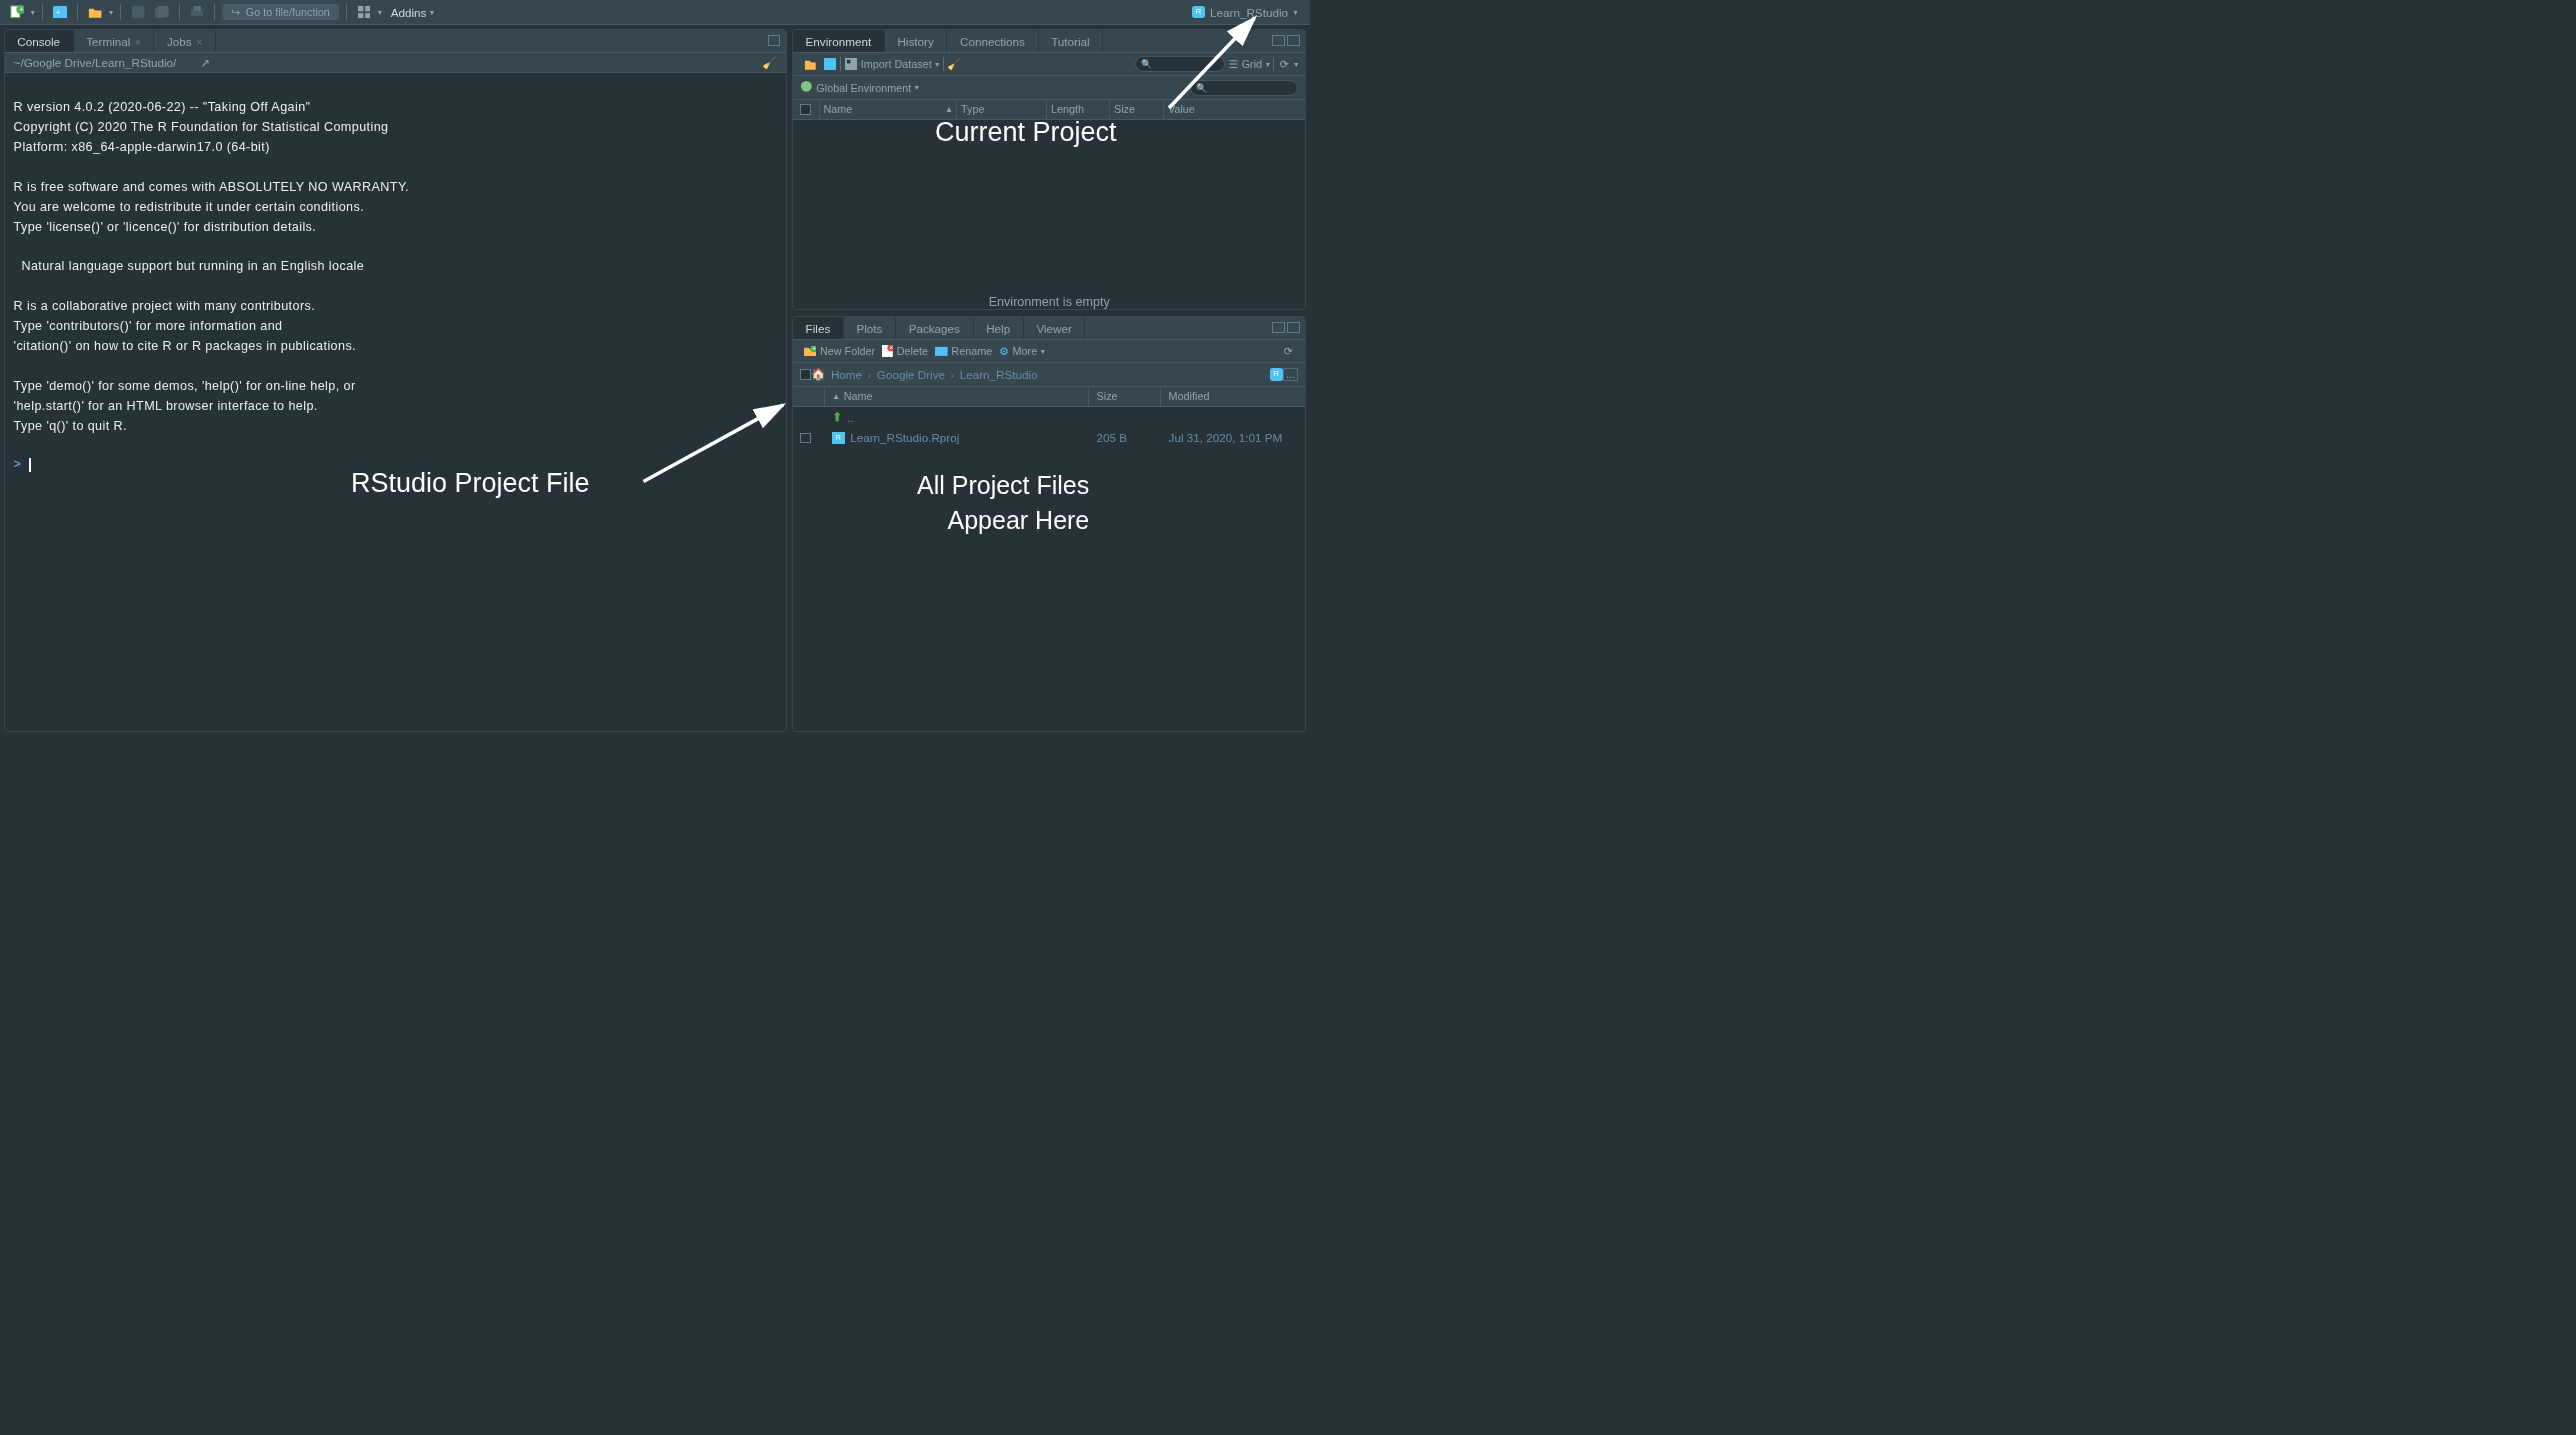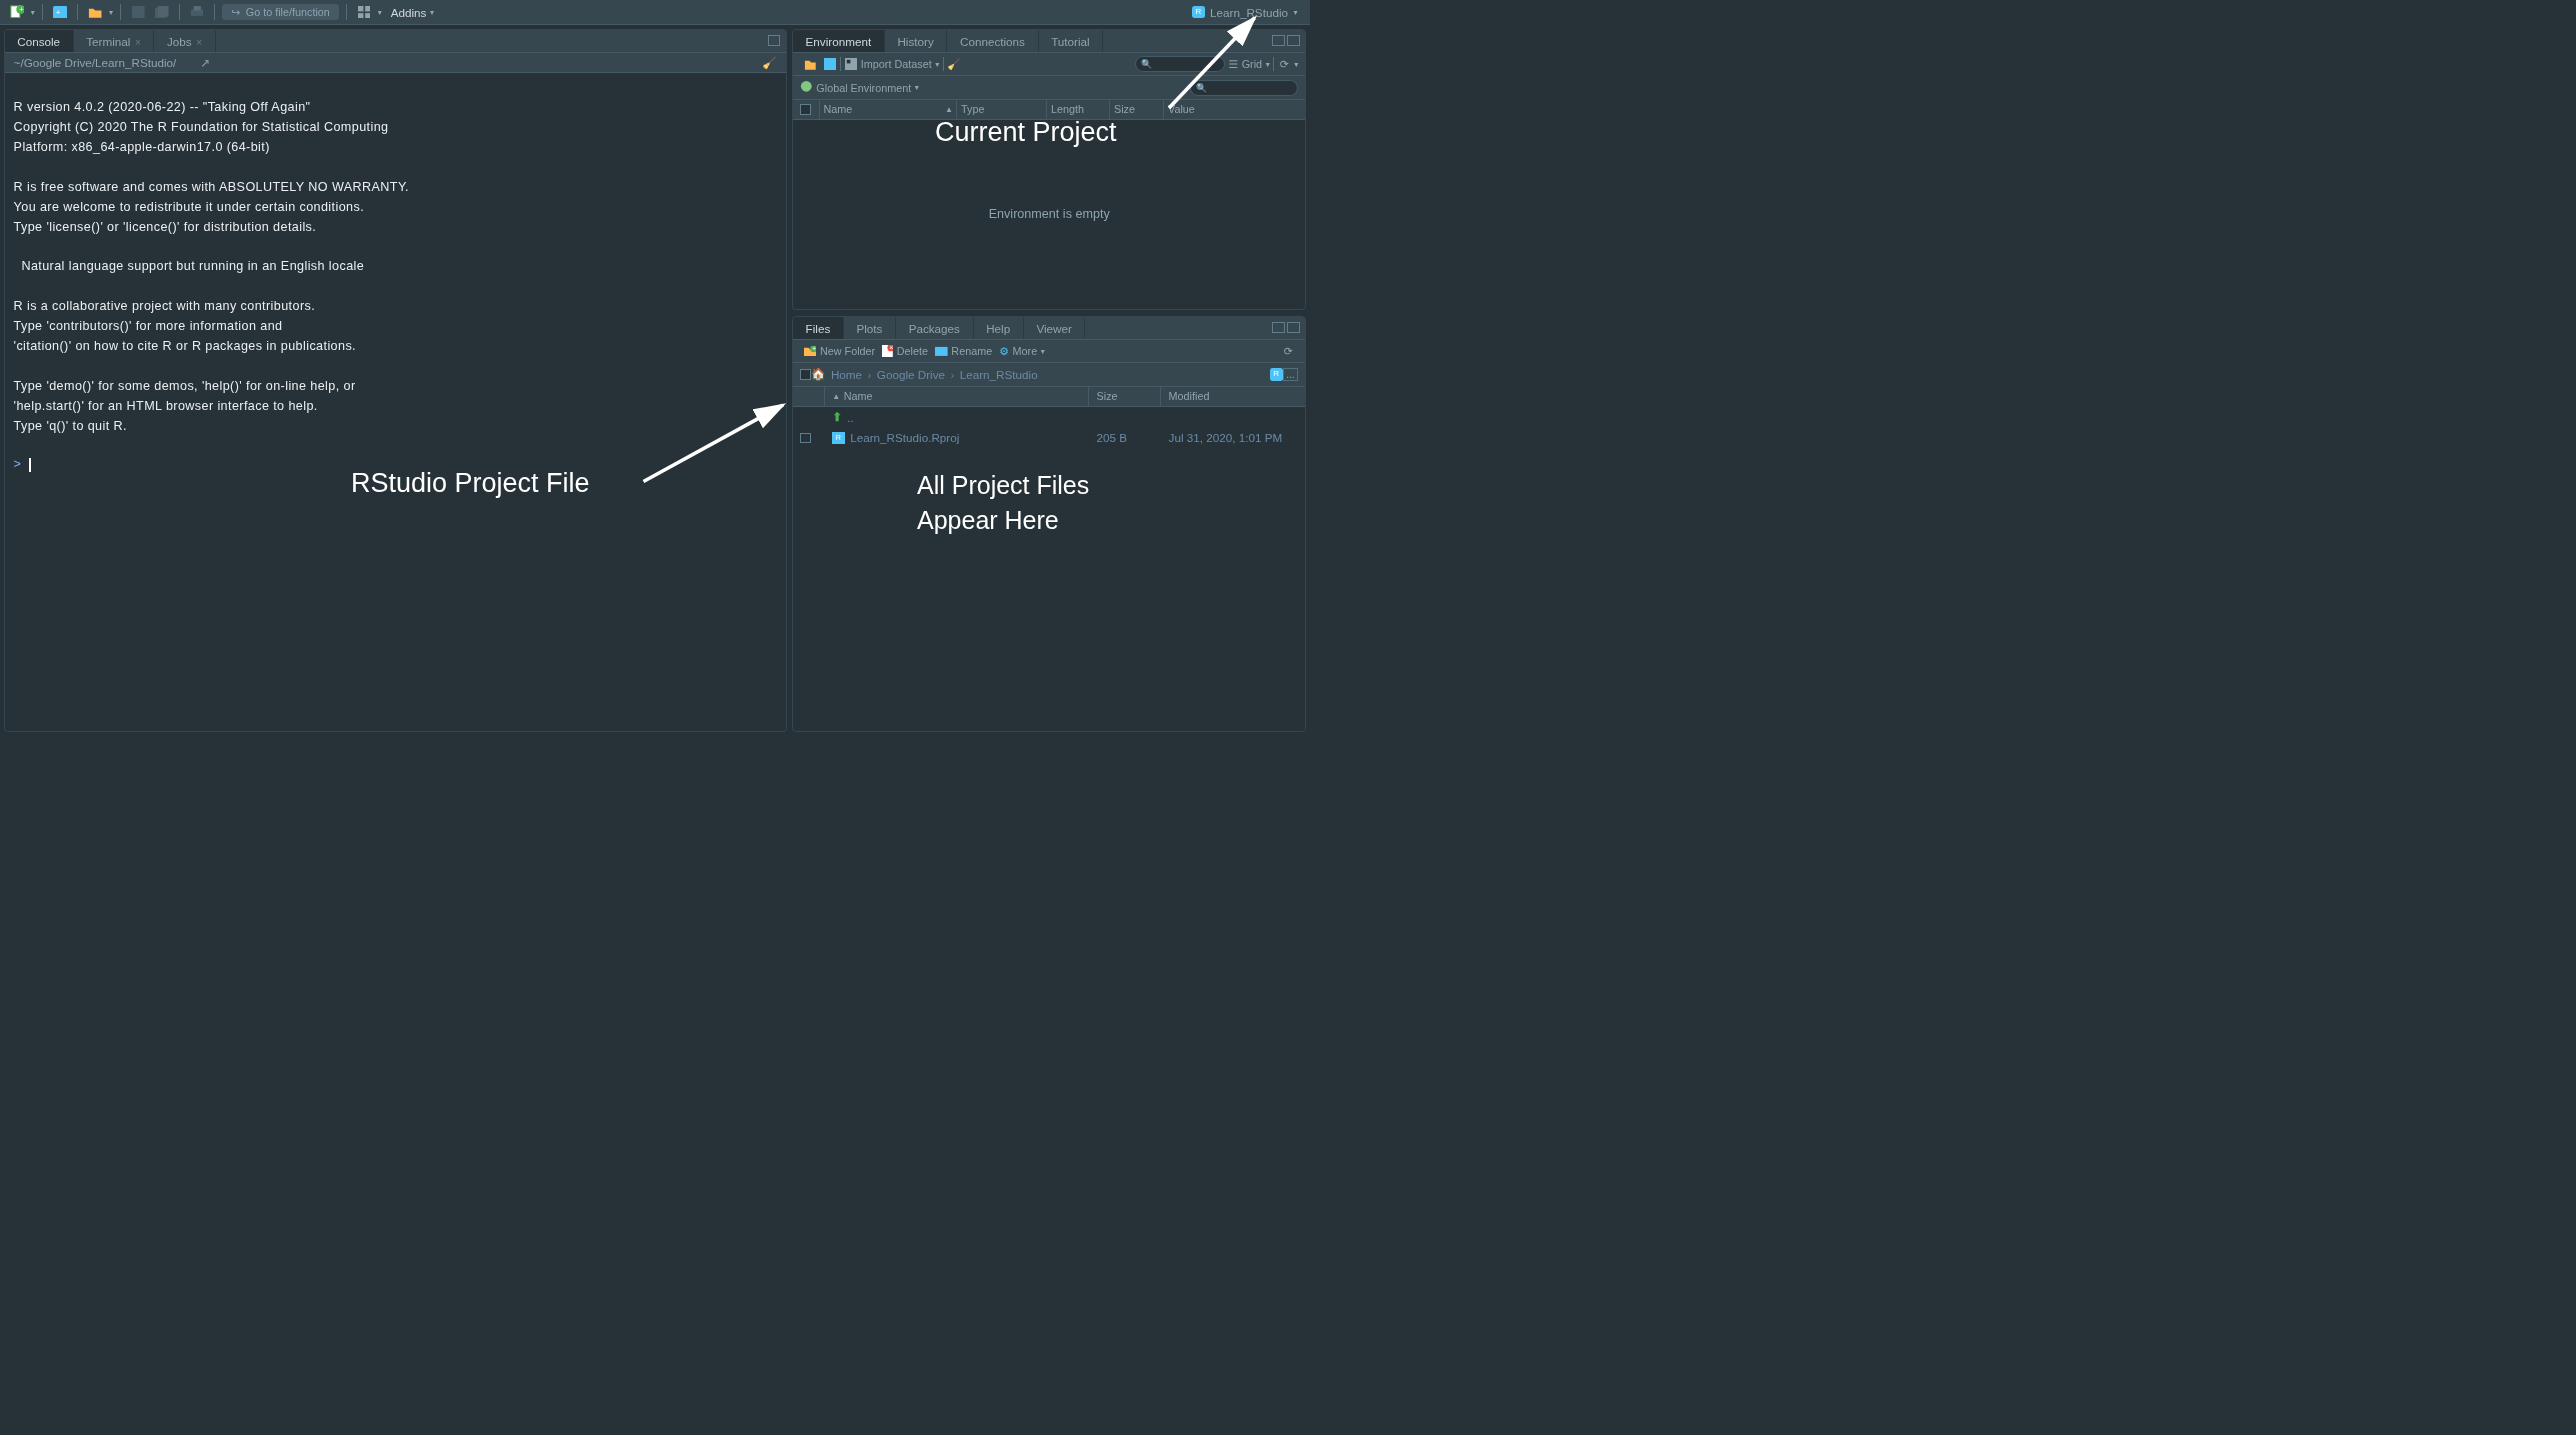--- a/index.html
+++ b/index.html
@@ -42,21 +42,21 @@
 
 .tool-row { background:#37474f; padding:2.7px 7.2px; display:flex; align-items:center; gap:0; font-size:10.8px; color:#90a4ae; border-bottom:0.9px solid #455a64; height:23.4px;}
 .tool-row .spacer{flex:1;}
 .search-box { background:#263238; border:0.9px solid #455a64; border-radius:9px; width:90px; height:16px; display:flex; align-items:center; padding:0 5.4px;}
 .pill-btn { display:flex; align-items:center; gap:3.6px; cursor:pointer; padding:1.8px 3.6px;}
 
 
 .env-cols { background:#37474f; display:grid; grid-template-columns: 23.4px 1fr 90px 63px 54px 1fr; font-size:10.8px; color:#90a4ae; border-bottom:0.9px solid #455a64; height:20px; align-items:center; padding:0 3.6px;}
 .env-cols > div { padding:0 3.6px; border-right:0.9px solid #455a64; height:100%; display:flex; align-items:center; gap:3.6px;}
 .env-cols > div:last-child{border-right:none;}
-.env-body { flex:1; display:flex; align-items:center; justify-content:center; color:#90a4ae; font-size:12.6px; position:relative;}
+.env-body { flex:1; display:flex; align-items:flex-end; justify-content:center; color:#90a4ae; font-size:12.6px; position:relative;}
 
 
 .files-cols { background:#37474f; display:grid; grid-template-columns: 32px 1fr 72px 144px; font-size:10.8px; color:#90a4ae; border-bottom:0.9px solid #455a64; height:20px; align-items:center;}
 .files-cols > div { padding:0 7.2px; border-right:0.9px solid #455a64; height:100%; display:flex; align-items:center; gap:3.6px;}
 .files-cols > div:last-child{border-right:none;}
 .breadcrumb { display:flex; align-items:center; gap:5.4px; color:#6b8aa6; font-size:11.7px; }
 .breadcrumb .sep{color:#607d8b;}
 .file-row { display:grid; grid-template-columns: 32px 1fr 72px 144px; align-items:center; font-size:11.7px; color:#6b8aa6; padding:3.6px 0; }
 .file-row .cell { padding:0 7.2px; display:flex; align-items:center; gap:5.4px;}
 .checkbox { width:10.8px; height:10.8px; border:0.9px solid #607d8b; background:#263238; display:inline-block;}
@@ -406,17 +406,17 @@
 <div class="annotation" style="top:468px; left:351px; font-size:27px;">RStudio Project File</div>
 <svg class="arrow-svg" style="top:396px; left:639px;" width="153" height="90" viewBox="0 0 170 100">
     <defs>
       <marker id="ah2" markerWidth="10" markerHeight="10" refX="8" refY="3" orient="auto">
         <path d="M0,0 L0,6 L9,3 z" fill="#fff"></path>
       </marker>
     </defs>
     <line x1="5" y1="95" x2="160" y2="10" stroke="#fff" stroke-width="4" marker-end="url(#ah2)"></line>
   </svg>
 
-<div class="annotation" style="top:468px; left:917px; font-size:25px; text-align:left; line-height:1.4;">
+<div class="annotation" style="top:468px; left:917px; font-size:25px; text-align:right; line-height:1.4;">
   <div>All Project Files</div>
   <div>Appear Here</div>
 </div>
 
 
 </body></html>

